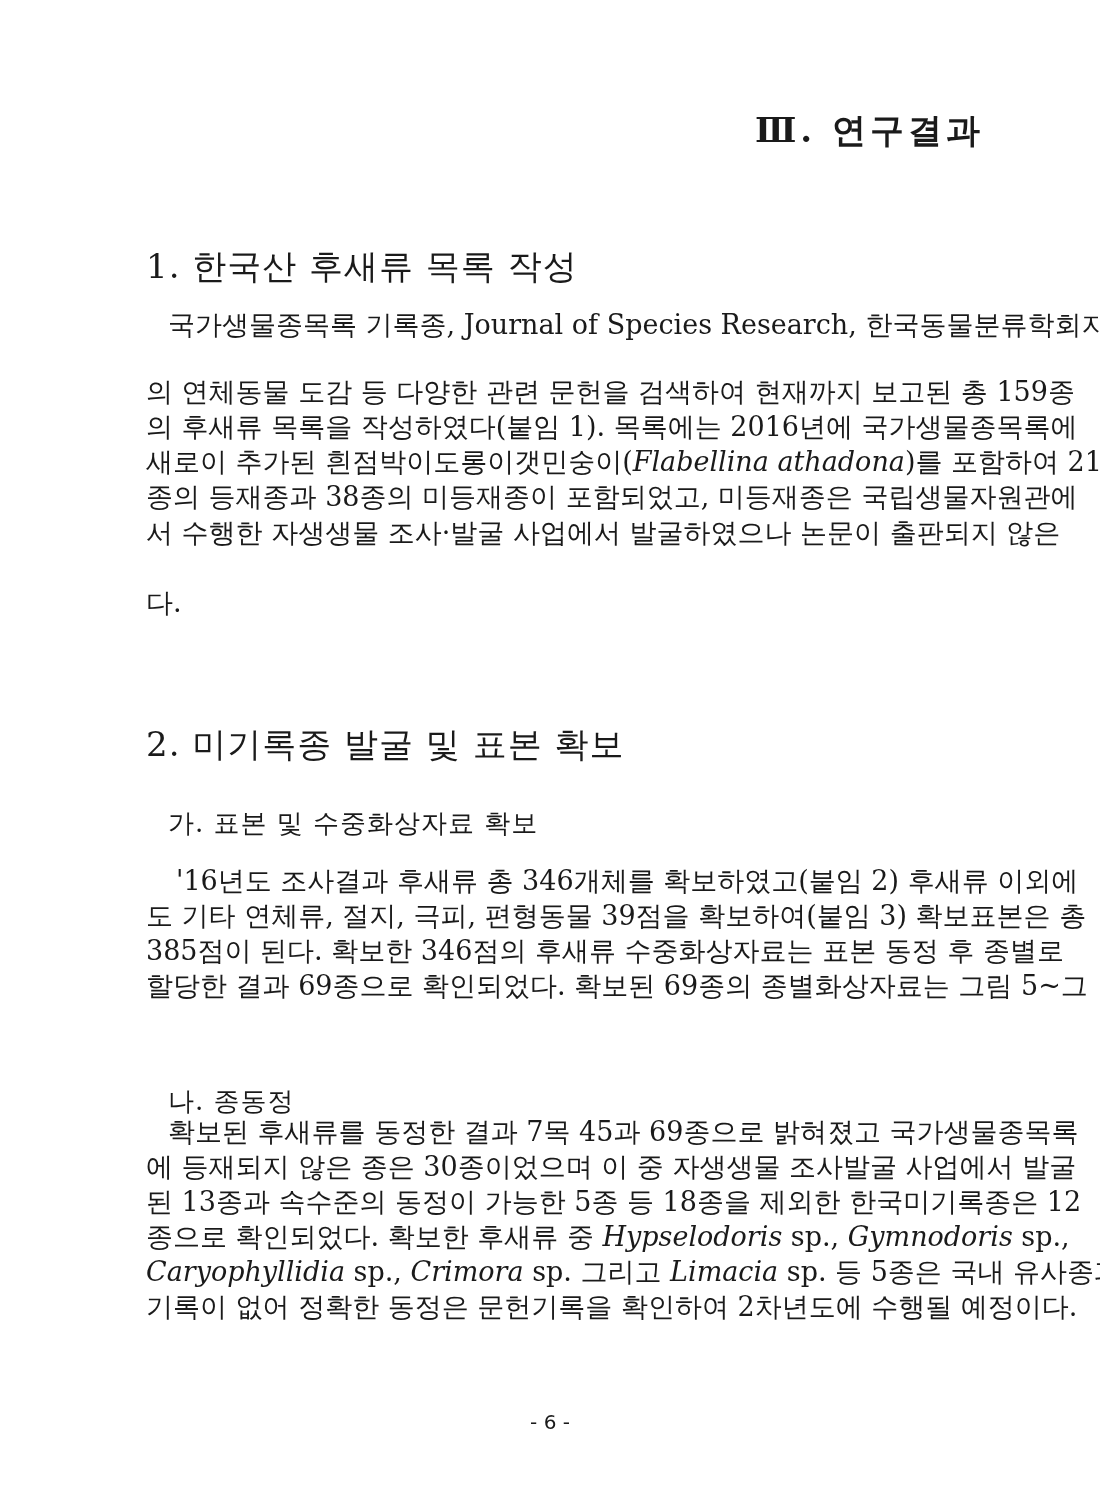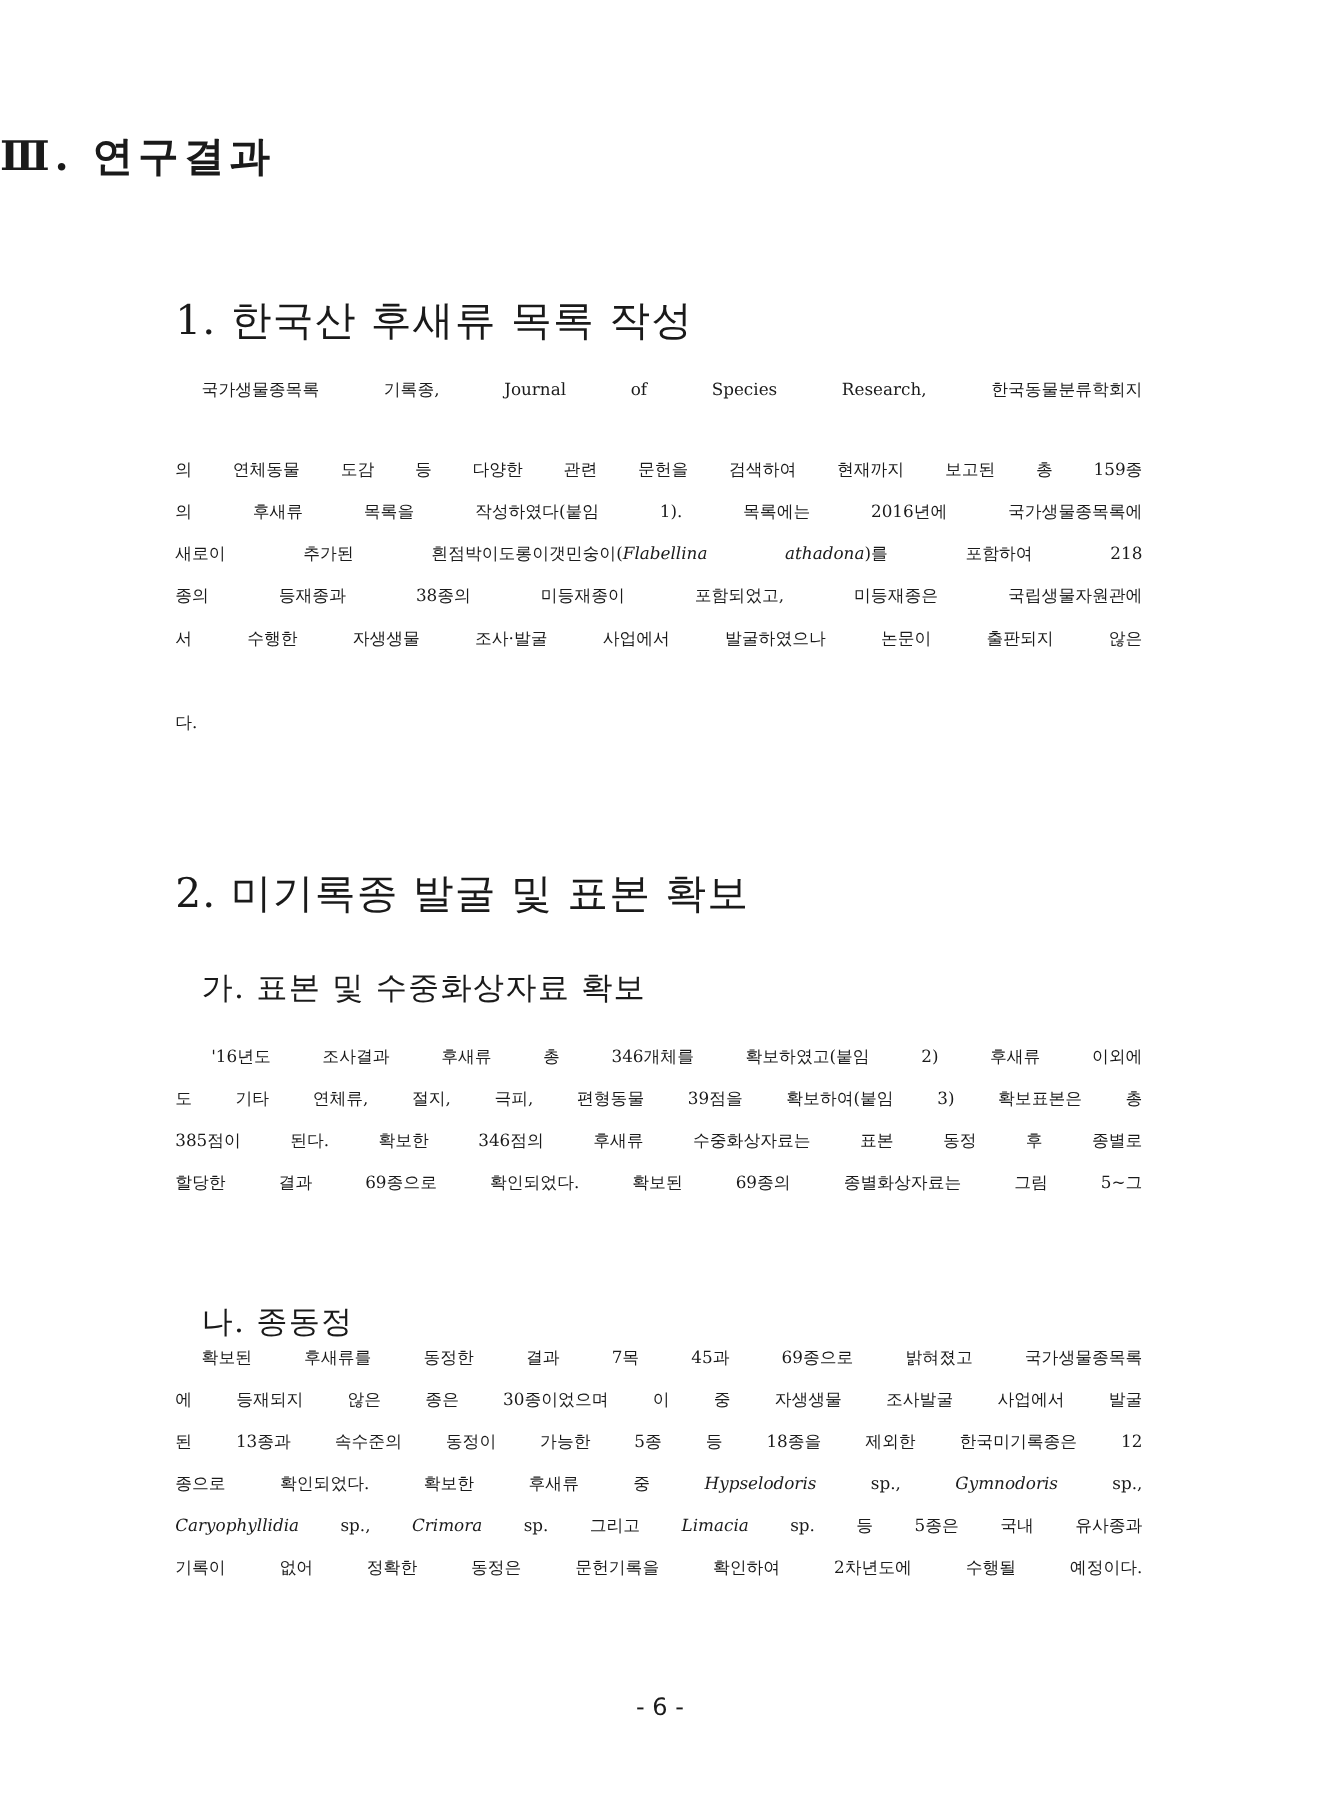--- a/index.html
+++ b/index.html
@@ -1,23 +1,23 @@
 <!DOCTYPE html>
 <html><head>
   <meta charset="utf-8">
   <style>
     html, body { margin: 0; padding: 0; background: #ffffff; }
     body { width: 1100px; height: 1504px; position: relative; overflow: hidden;
            font-family: "DejaVu Serif", "Liberation Serif", serif; color: #1a1a1a; }
     .page { position: absolute; left: 0; top: 0; width: 1100px; height: 1504px; }
-    .chapter-title { position: absolute; top: 108px; left: 0; width: 984px; text-align: left;
+    .chapter-title { position: absolute; top: 108px; left: 0; width: 984px; text-align: right;
                      font-size: 34px; font-weight: bold; letter-spacing: 4px; }
     .section-heading { position: absolute; left: 146px; font-size: 34px; letter-spacing: 1px; }
     .sub-heading { position: absolute; left: 168px; font-size: 26px; letter-spacing: 1px; }
-    .line { position: absolute; left: 146px; width: 806px; font-size: 14px; height: 30px; line-height: 30px;
+    .line { position: absolute; left: 146px; width: 806px; font-size: 27px; height: 30px; line-height: 30px;
             white-space: nowrap; text-align: justify; text-align-last: justify; }
     .line.last { text-align-last: left; }
     .line.indent { padding-left: 22px; width: 784px; }
     .line.indent2 { padding-left: 30px; width: 776px; }
     .line i { font-style: italic; }
     .page-number { position: absolute; top: 1410px; left: 0; width: 1100px; text-align: center;
                    font-family: "DejaVu Sans", "Liberation Sans", sans-serif; font-size: 20px; }
   </style>
 </head>
 <body>

